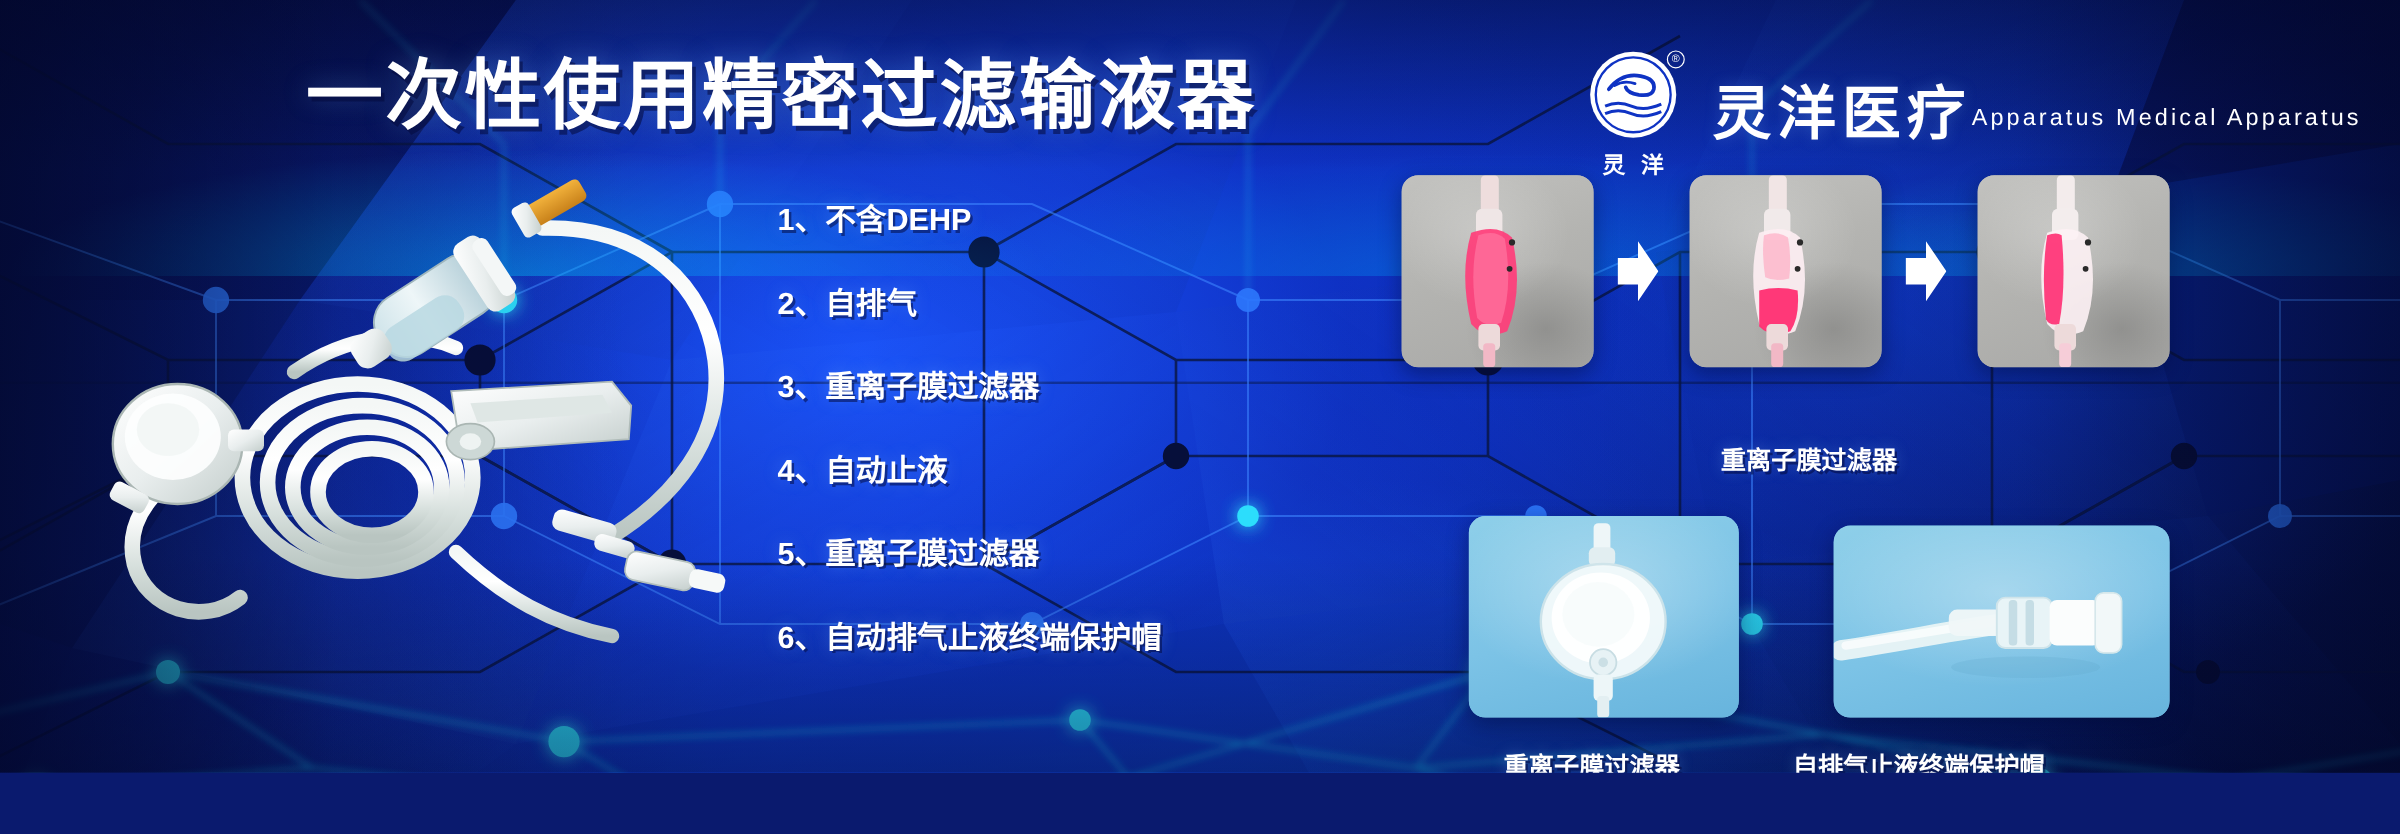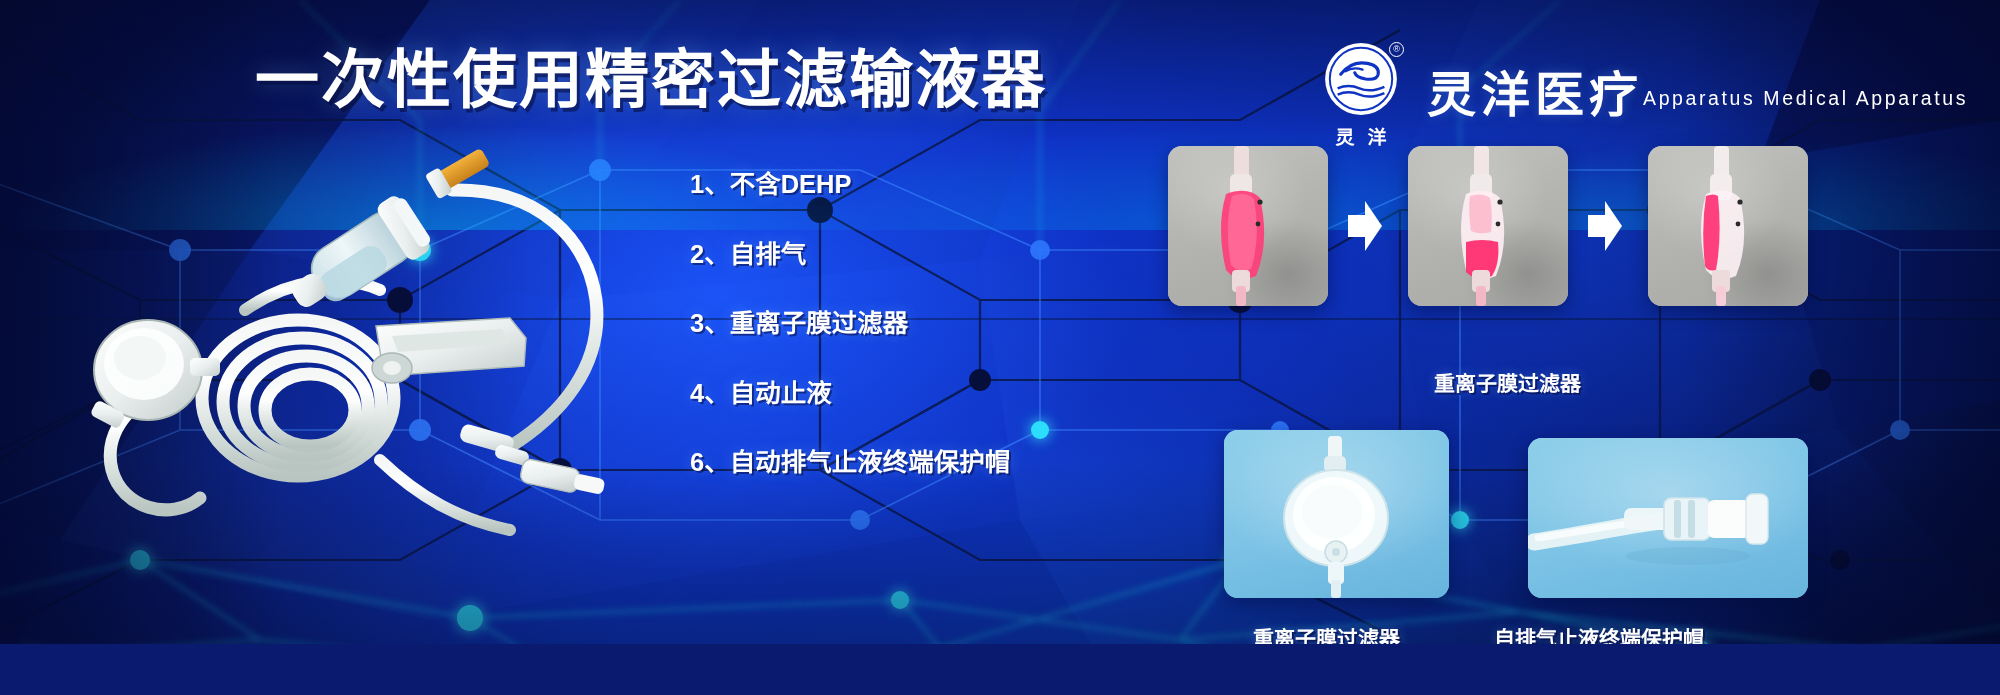--- a/index.html
+++ b/index.html
@@ -62,21 +62,21 @@
   .logo-text { display:flex; flex-direction:row; align-items:center; padding-top:2px; }
   .logo-cn {
     color:#fff; font-size:49px; font-weight:bold; line-height:1.04; letter-spacing:5px;
     text-shadow:0 0 12px rgba(120,180,255,.28);
   }
   .logo-en {
     color:#fff; font-size:19.5px; letter-spacing:2.6px; margin-top:6px; white-space:nowrap;
   }
 
   
-  .features { position:absolute; left:648px; top:172px; width:330px;margin-left:42px; }
+  .features { position:absolute; left:648px; top:172px; width:330px; }
   .feature-item {
     color:#ffffff; font-size:25.5px; font-weight:bold; line-height:1;
     margin-bottom:44px; white-space:nowrap;
     text-shadow: 2px 2px 0 rgba(3,12,70,0.55), 0 0 14px rgba(120,190,255,0.30);
   }
   .feature-item:last-child { margin-bottom:0; }
 
   
   .hero { position:absolute; left:40px; top:130px; width:620px; height:420px; }
 
@@ -291,20 +291,23 @@
       <span>1、</span><span>不含DEHP</span>
     </div>
     <div class="feature-item">
       <span>2、</span><span>自排气</span>
     </div>
     <div class="feature-item">
       <span>3、</span><span>重离子膜过滤器</span>
     </div>
     <div class="feature-item">
       <span>4、</span><span>自动止液</span>
+    </div>
+    <div class="feature-item">
+      <span>5、</span><span>重离子膜过滤器</span>
     </div>
     <div class="feature-item">
       <span>6、</span><span>自动排气止液终端保护帽</span>
     </div>
   </div>
 
   <div class="hero">
     <svg viewBox="0 0 620 420" width="620" height="420">
       <defs>
         <linearGradient id="tube" x1="0" y1="0" x2="0" y2="1">

